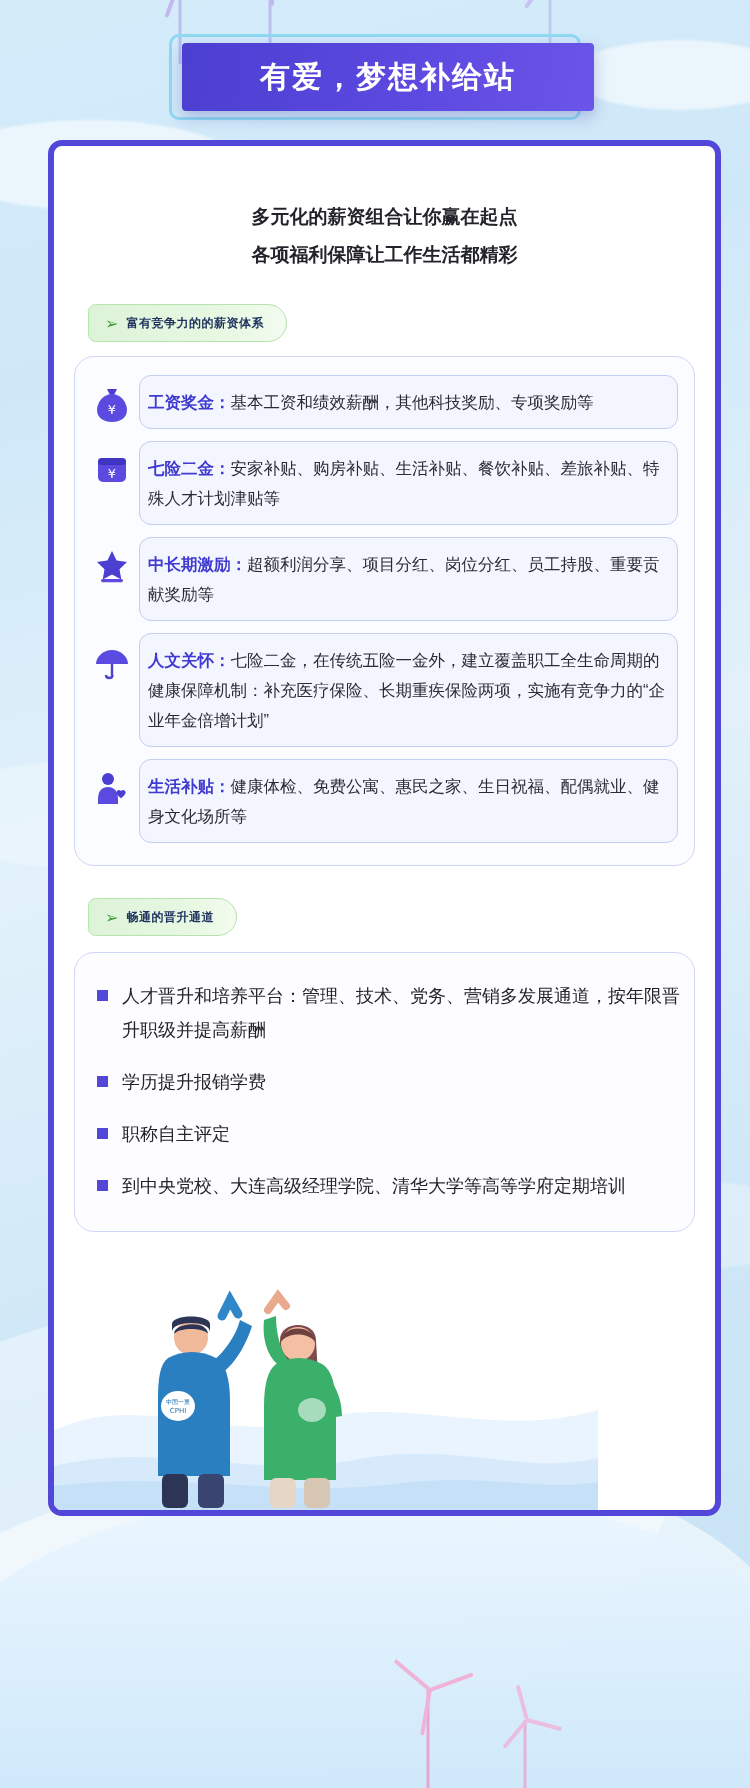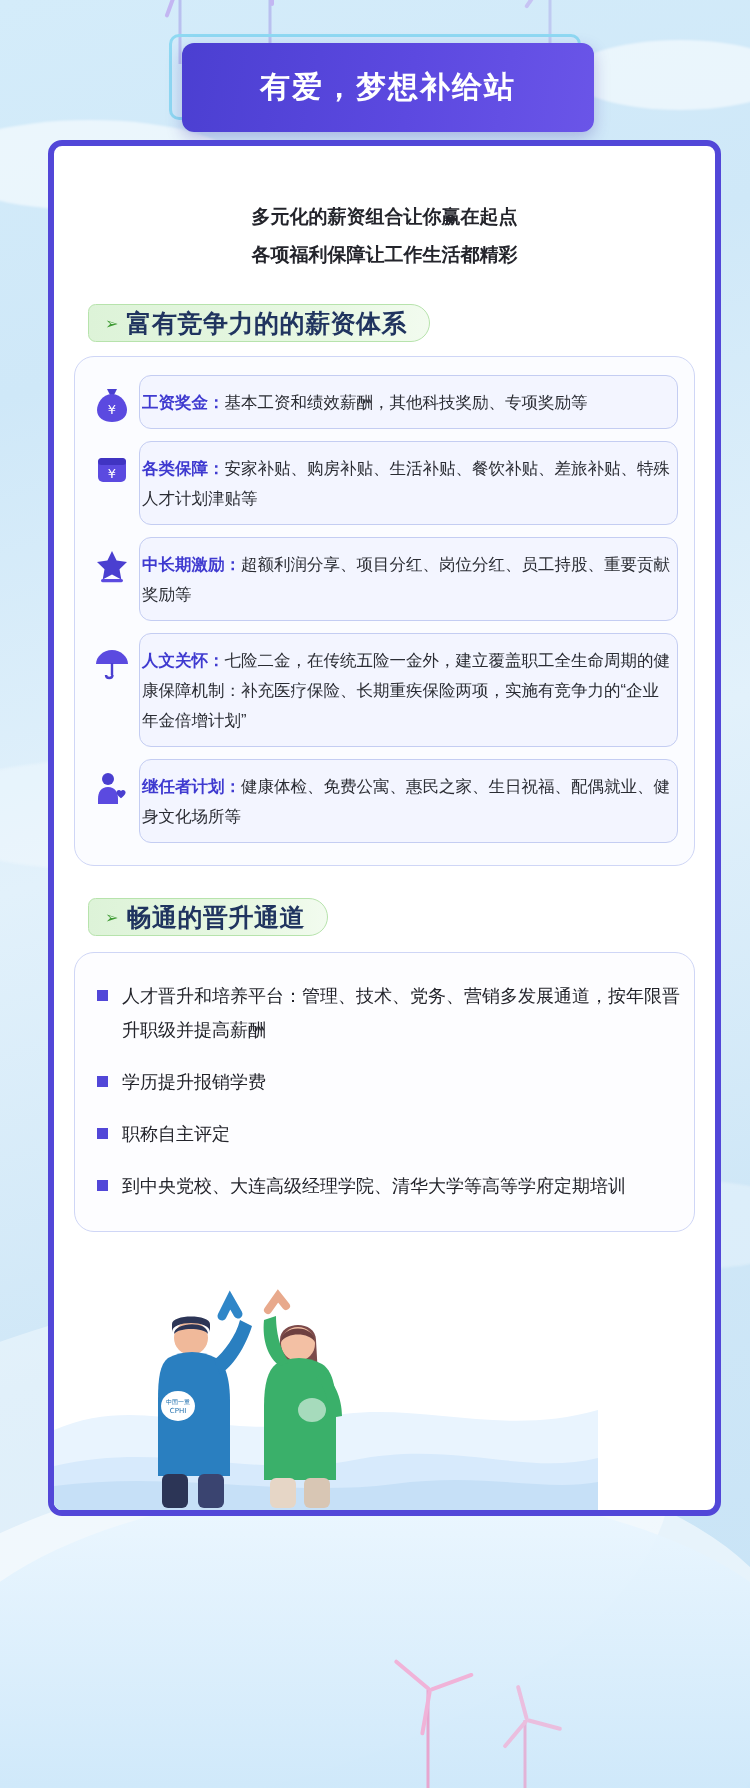--- a/index.html
+++ b/index.html
@@ -64,23 +64,23 @@
     display: flex; justify-content: center;
   }
   .header-outline {
     width: 412px; height: 86px;
     border: 3px solid #8fd9f2;
     border-radius: 10px;
     position: relative;
   }
   .header-band {
     position: absolute; left: 10px; top: 6px;
-    width: 412px; height: 89px;
+    width: 412px; height: 68px;
     background: linear-gradient(100deg, #4b3fd1 0%, #5c49e0 55%, #6a55e8 100%);
-    border-radius: 12px;
+    border-radius: 4px;
     display: flex; align-items: center; justify-content: center;
     box-shadow: 0 6px 16px rgba(60,50,160,.28);
   }
   .header-title {
     color: #fff; font-size: 30px; font-weight: bold;
     letter-spacing: 2px; white-space: nowrap;
   }
 
   
   .card {
@@ -108,21 +108,21 @@
     margin: 30px 0 0 34px;
     display: inline-flex; align-items: center;
     height: 38px;
     padding: 0 22px 0 16px;
     background: linear-gradient(90deg, #ddf3d8 0%, #e8f8e3 70%, #f2fbef 100%);
     border: 1px solid #b7e3ac;
     border-radius: 8px 20px 20px 8px;
   }
   .sec-head .arrow { color: #3f9b34; font-size: 16px; margin-right: 8px; }
   .sec-head .sec-title {
-    font-size: 25px; font-weight: bold; color: #20345f;
+    font-size: 12px; font-weight: bold; color: #20345f;
     letter-spacing: .5px;
   }
 
   
   .salary-panel {
     margin: 14px 20px 0 20px;
     padding: 18px 16px 22px 10px;
     border: 1px solid #cfd6f6;
     border-radius: 20px;
     background: #fbfcff;
@@ -135,21 +135,21 @@
   .icon-cell {
     width: 54px; min-width: 54px;
     display: flex; align-items: center; justify-content: center;
     padding-top: 12px;
   }
   .bubble {
     flex: 1;
     border: 1px solid #c4cdf2;
     border-radius: 12px;
     background: #f3f5ff;
-    padding: 11px 2px;
+    padding: 11px 8px;
     font-size: 16.5px;
     line-height: 30px;
     color: #2a2c33;
   }
   .bubble b { color: #3f3ad0; font-weight: bold; }
 
   
   .promo-panel {
     margin: 16px 20px 0 20px;
     padding: 26px 12px 28px 22px;
@@ -258,21 +258,21 @@
 
     <div class="row">
       <div class="icon-cell">
         <svg class="ic" width="34" height="34" viewBox="0 0 34 34">
           <rect x="3" y="5" width="28" height="24" rx="5" fill="#5b4ae0"></rect>
           <rect x="3" y="5" width="28" height="7" rx="3.5" fill="#4034c2"></rect>
           <text x="17" y="25" font-size="13" fill="#ffffff" text-anchor="middle" font-family="DejaVu Sans">¥</text>
         </svg>
       </div>
       <div class="bubble">
-        <b>各类保障：</b><span>安家补贴、购房补贴、生活补贴、餐饮补贴、差旅补贴、特殊人才计划津贴等</span>
+        <b>七险二金：</b><span>安家补贴、购房补贴、生活补贴、餐饮补贴、差旅补贴、特殊人才计划津贴等</span>
       </div>
     </div>
 
     <div class="row">
       <div class="icon-cell">
         <svg class="ic" width="36" height="34" viewBox="0 0 36 34">
           <path d="M18 2 L22.6 11.4 L33 12.9 L25.5 20.2 L27.3 30.5 L18 25.6 L8.7 30.5 L10.5 20.2 L3 12.9 L13.4 11.4 Z" fill="#4a3fd0"></path>
           <rect x="7" y="30" width="22" height="3.2" rx="1.6" fill="#5b4ae0"></rect>
         </svg>
       </div>
@@ -296,21 +296,21 @@
 
     <div class="row">
       <div class="icon-cell">
         <svg class="ic" width="36" height="36" viewBox="0 0 36 36">
           <circle cx="14" cy="8" r="6" fill="#4a3fd0"></circle>
           <path d="M14 16 C21 16 24 21 24 28 L24 33 L4 33 L4 28 C4 21 7 16 14 16 Z" fill="#5b4ae0"></path>
           <path d="M27 20 C28.6 18.3 31.6 19.2 31.6 21.6 C31.6 23.7 28.9 25.7 27 27.3 C25.1 25.7 22.4 23.7 22.4 21.6 C22.4 19.2 25.4 18.3 27 20 Z" fill="#4a3fd0"></path>
         </svg>
       </div>
       <div class="bubble">
-        <b>继任者计划：</b><span>健康体检、免费公寓、惠民之家、生日祝福、配偶就业、健身文化场所等</span>
+        <b>生活补贴：</b><span>健康体检、免费公寓、惠民之家、生日祝福、配偶就业、健身文化场所等</span>
       </div>
     </div>
   </div>
 
   
   <div class="sec-head" style="margin-top:32px;">
     <span class="arrow">➢</span>
     <span class="sec-title">畅通的晋升通道</span>
   </div>
 

